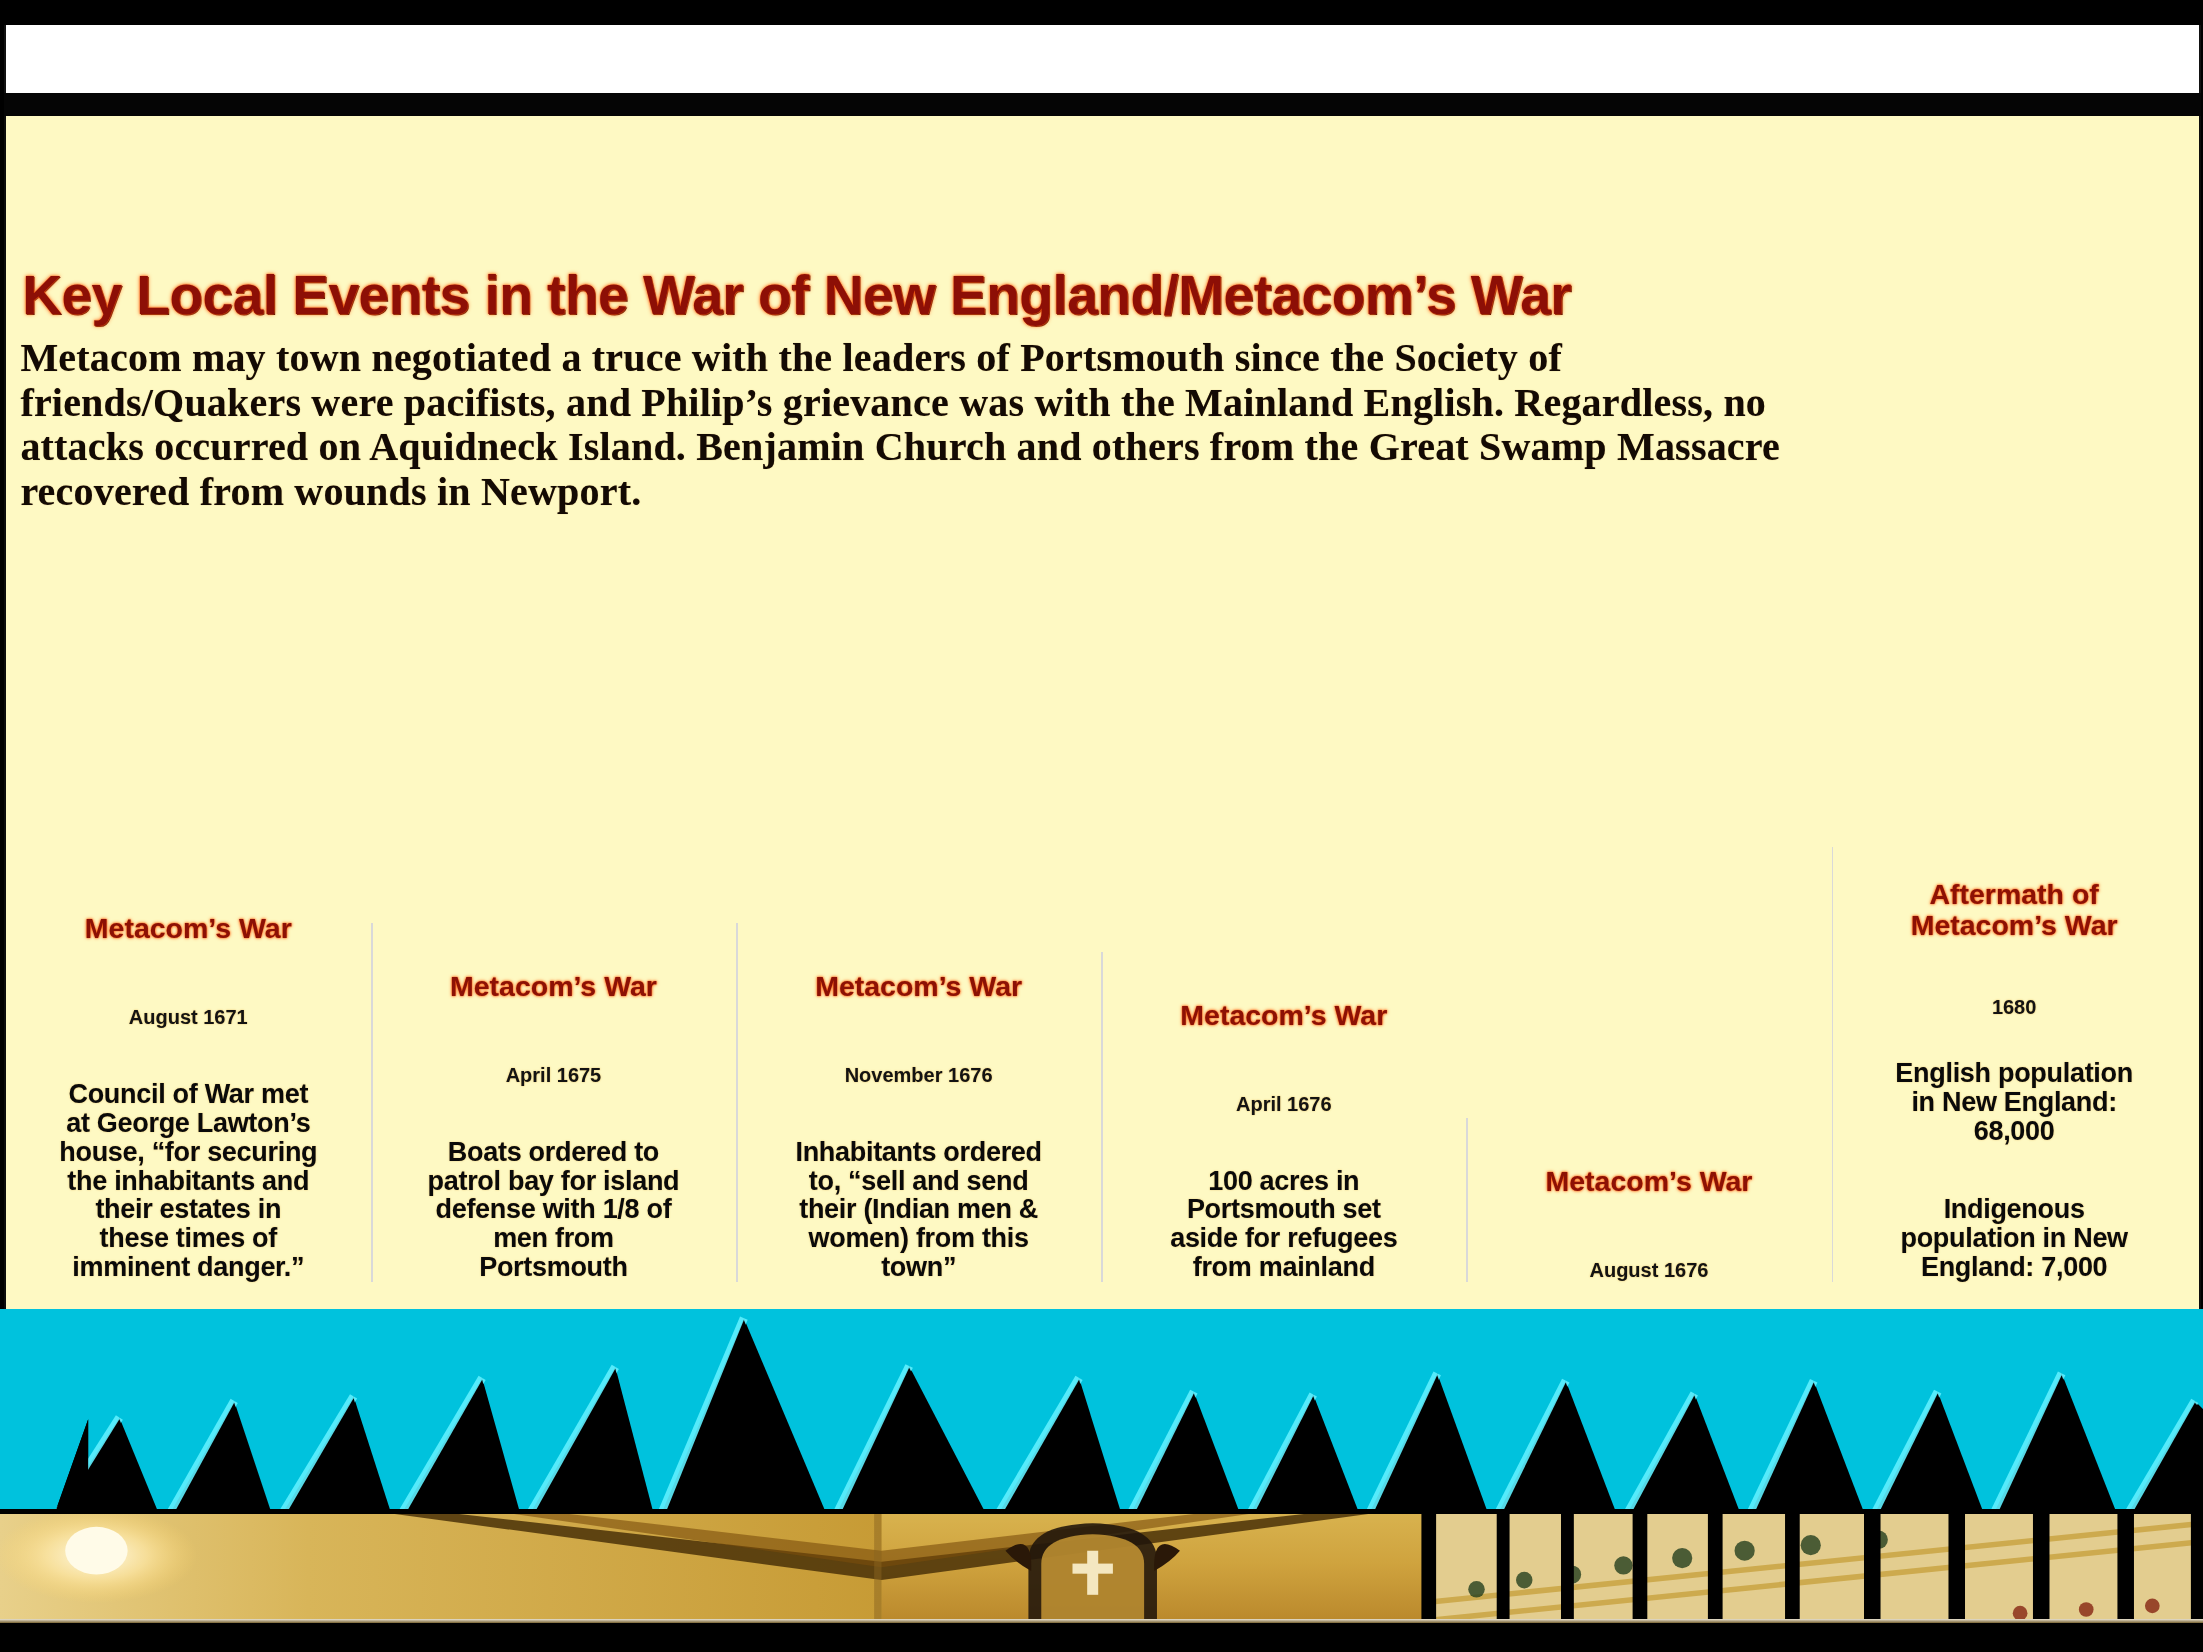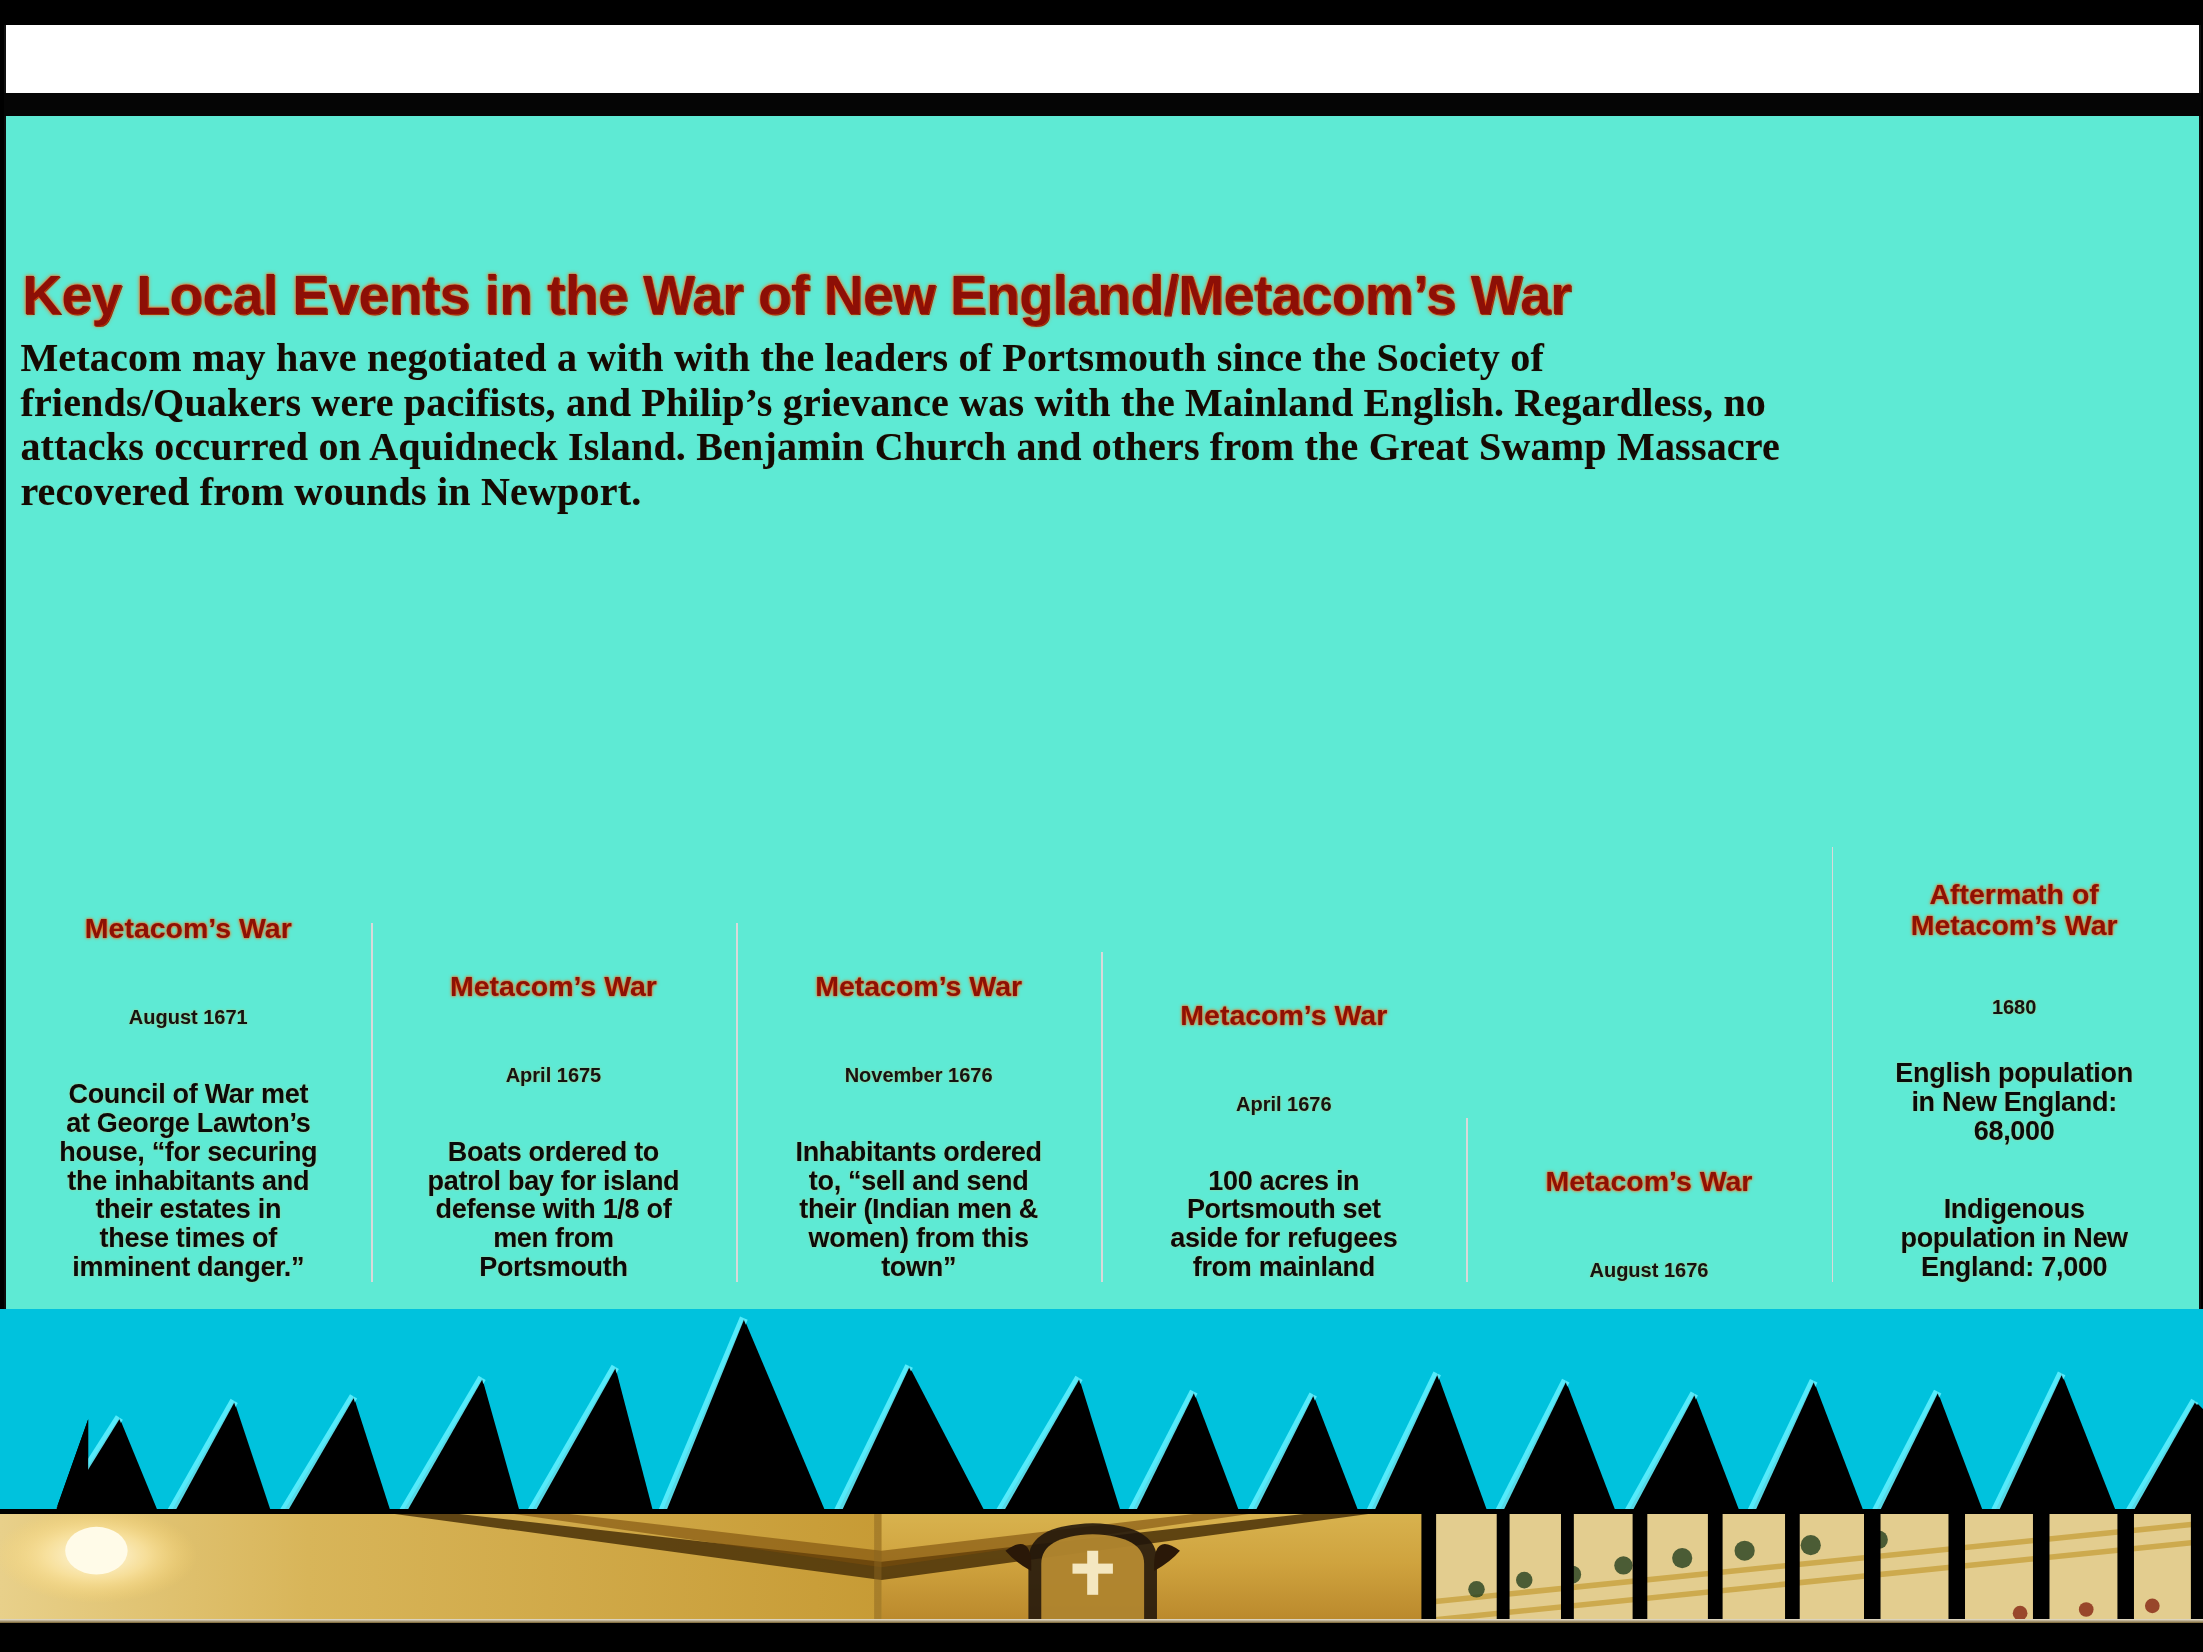--- a/index.html
+++ b/index.html
@@ -45,21 +45,21 @@
     background: #050505;
   }
 
   
   .slide-canvas {
     position: absolute;
     left: 3.7px;
     top: 116px;
     width: 2197px;
     height: 1210px;
-    background: #5eead4;
+    background: #fef9c3;
     border-left: 2.8px solid #0c0c0c;
     border-right: 2.8px solid #0c0c0c;
     box-sizing: border-box;
     overflow: hidden;
   }
 
   .slide-title {
     position: absolute;
     left: 16.5px;
     top: 147px;
@@ -230,21 +230,21 @@
 
   <div class="top-black-bar"></div>
   <div class="top-white-band"></div>
   <div class="top-second-black-bar"></div>
 
   <div class="slide-canvas">
 
     <div class="slide-title">Key Local Events in the War of New England/Metacom’s War</div>
 
     <div class="slide-body">
-      <p>Metacom may have negotiated a with with the leaders of Portsmouth since the Society of</p>
+      <p>Metacom may town negotiated a truce with the leaders of Portsmouth since the Society of</p>
       <p>friends/Quakers were pacifists, and Philip’s grievance was with the Mainland English. Regardless, no</p>
       <p>attacks occurred on Aquidneck Island. Benjamin Church and others from the Great Swamp Massacre</p>
       <p>recovered from wounds in Newport.</p>
     </div>
 
     <div class="timeline">
 
       <div class="tl-col">
         <div class="tl-head">Metacom’s War</div>
         <div class="tl-date">August 1671</div>

